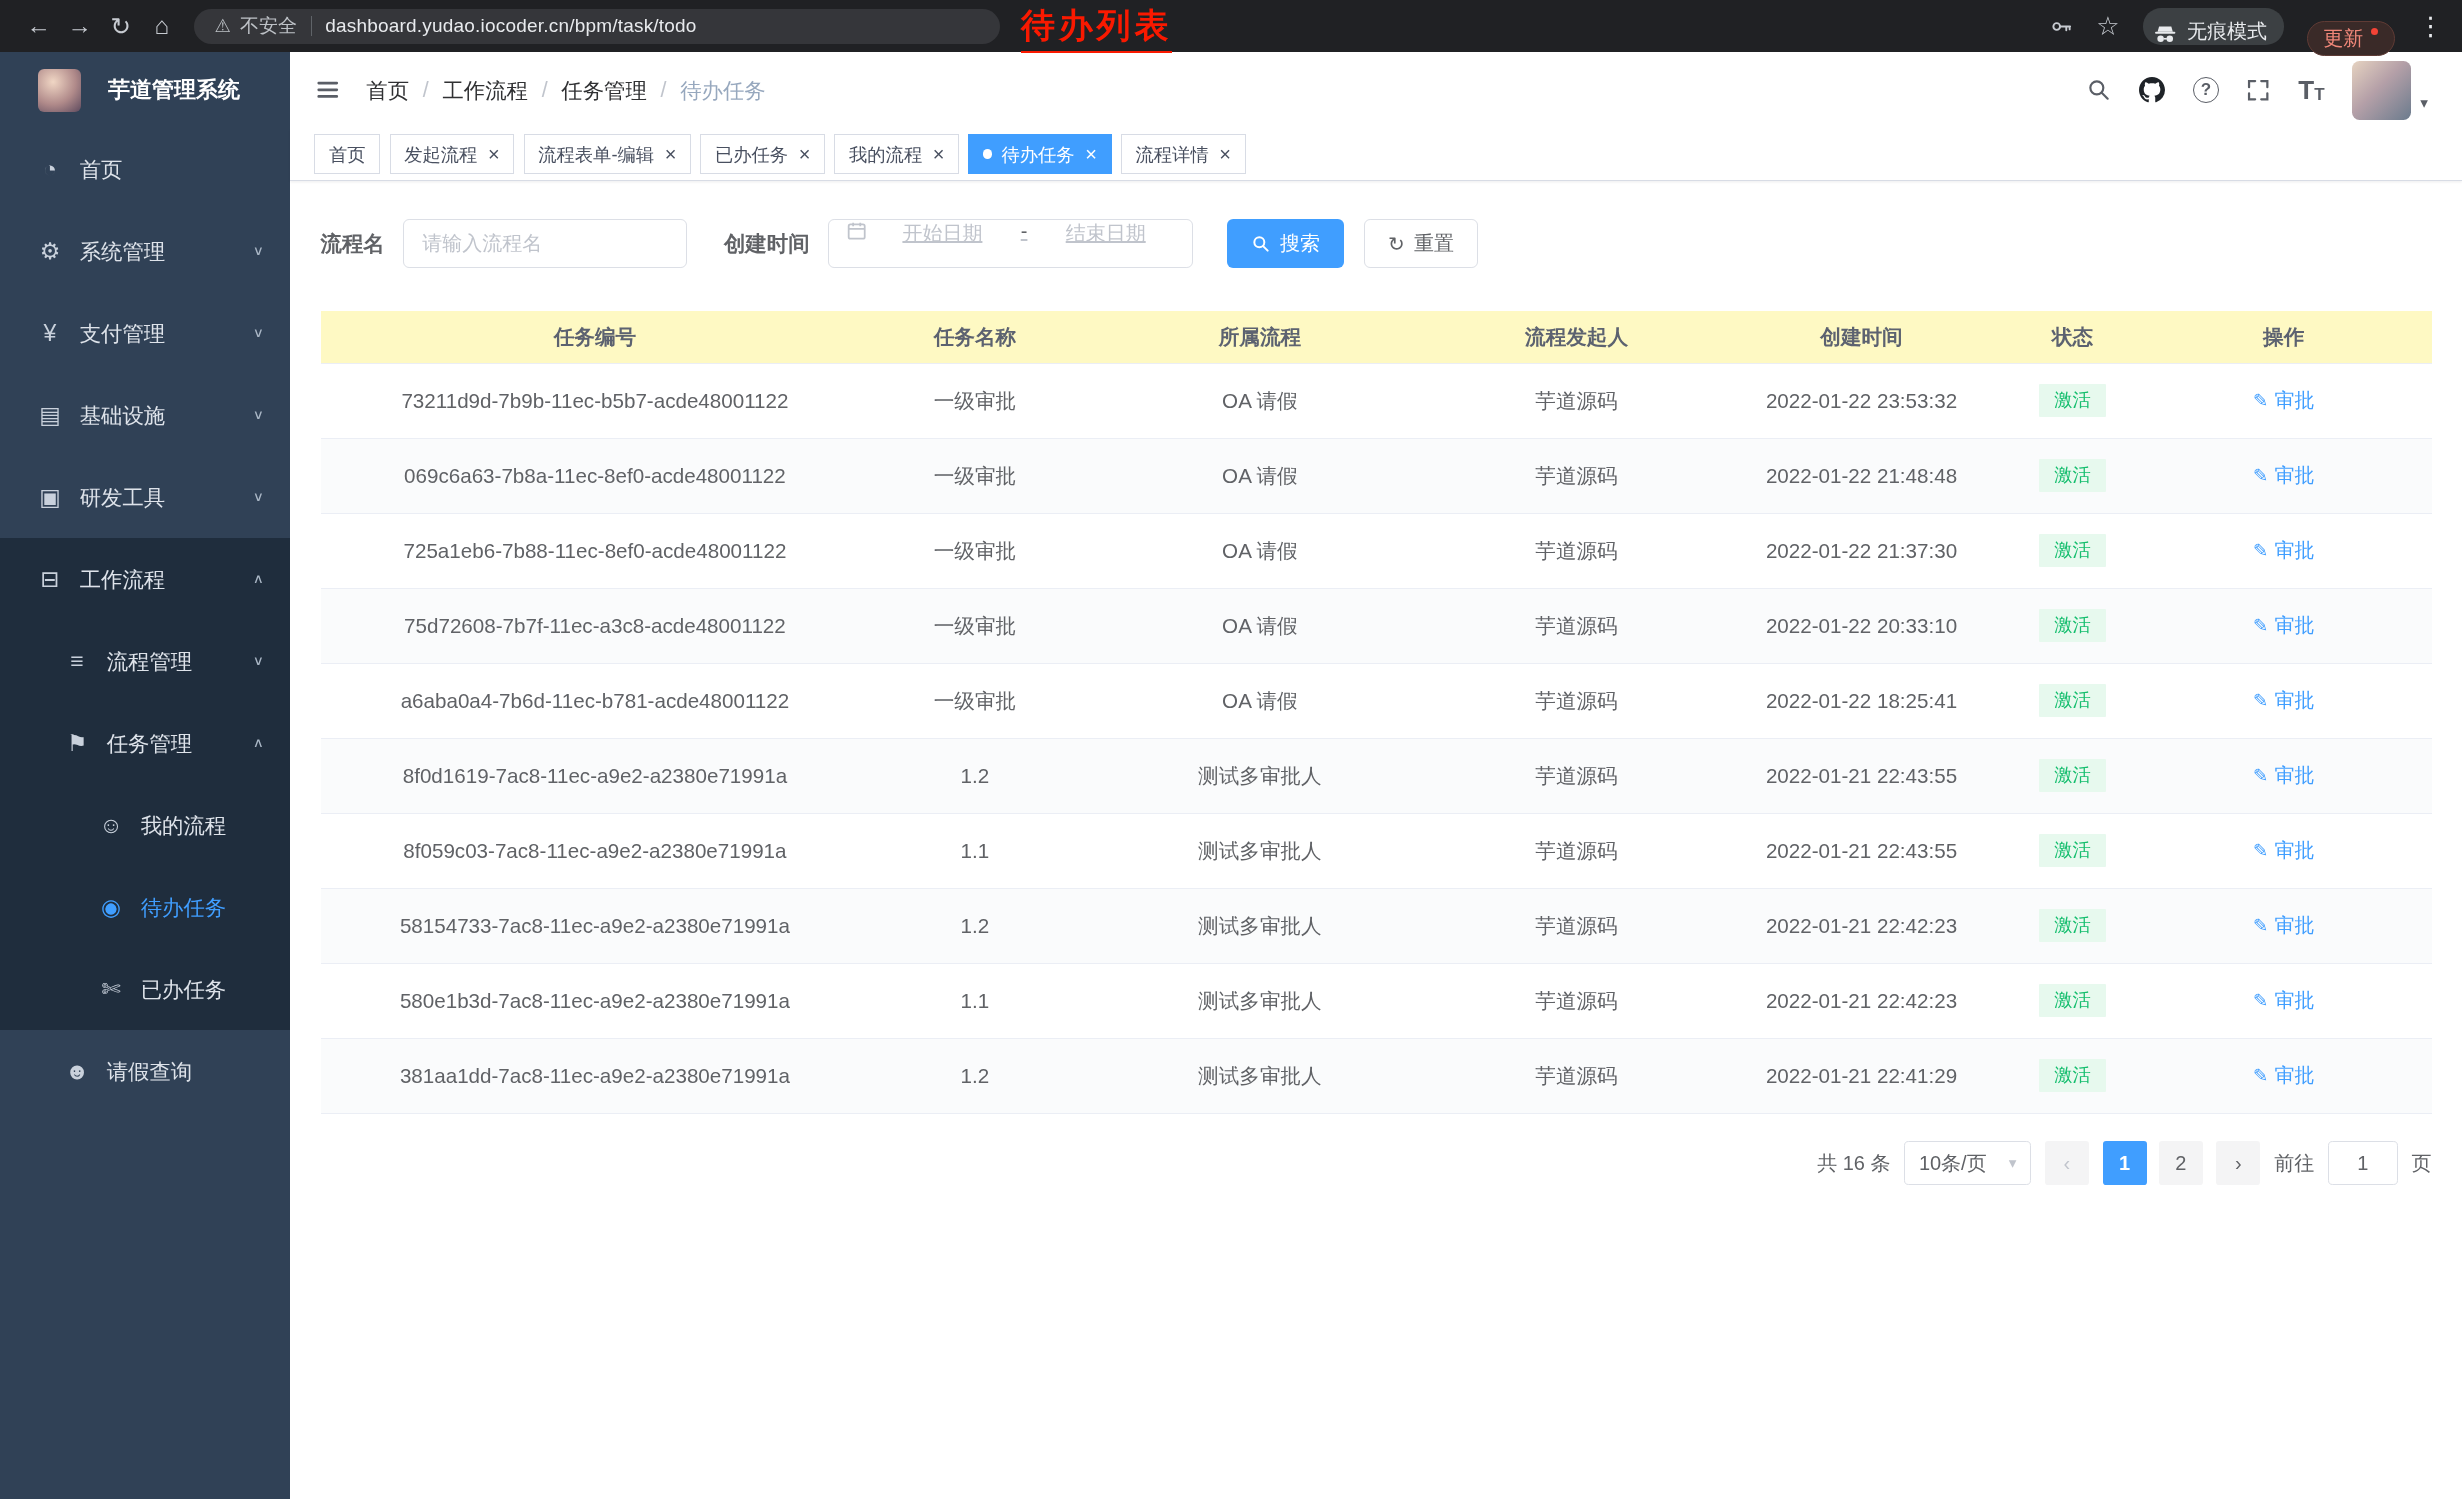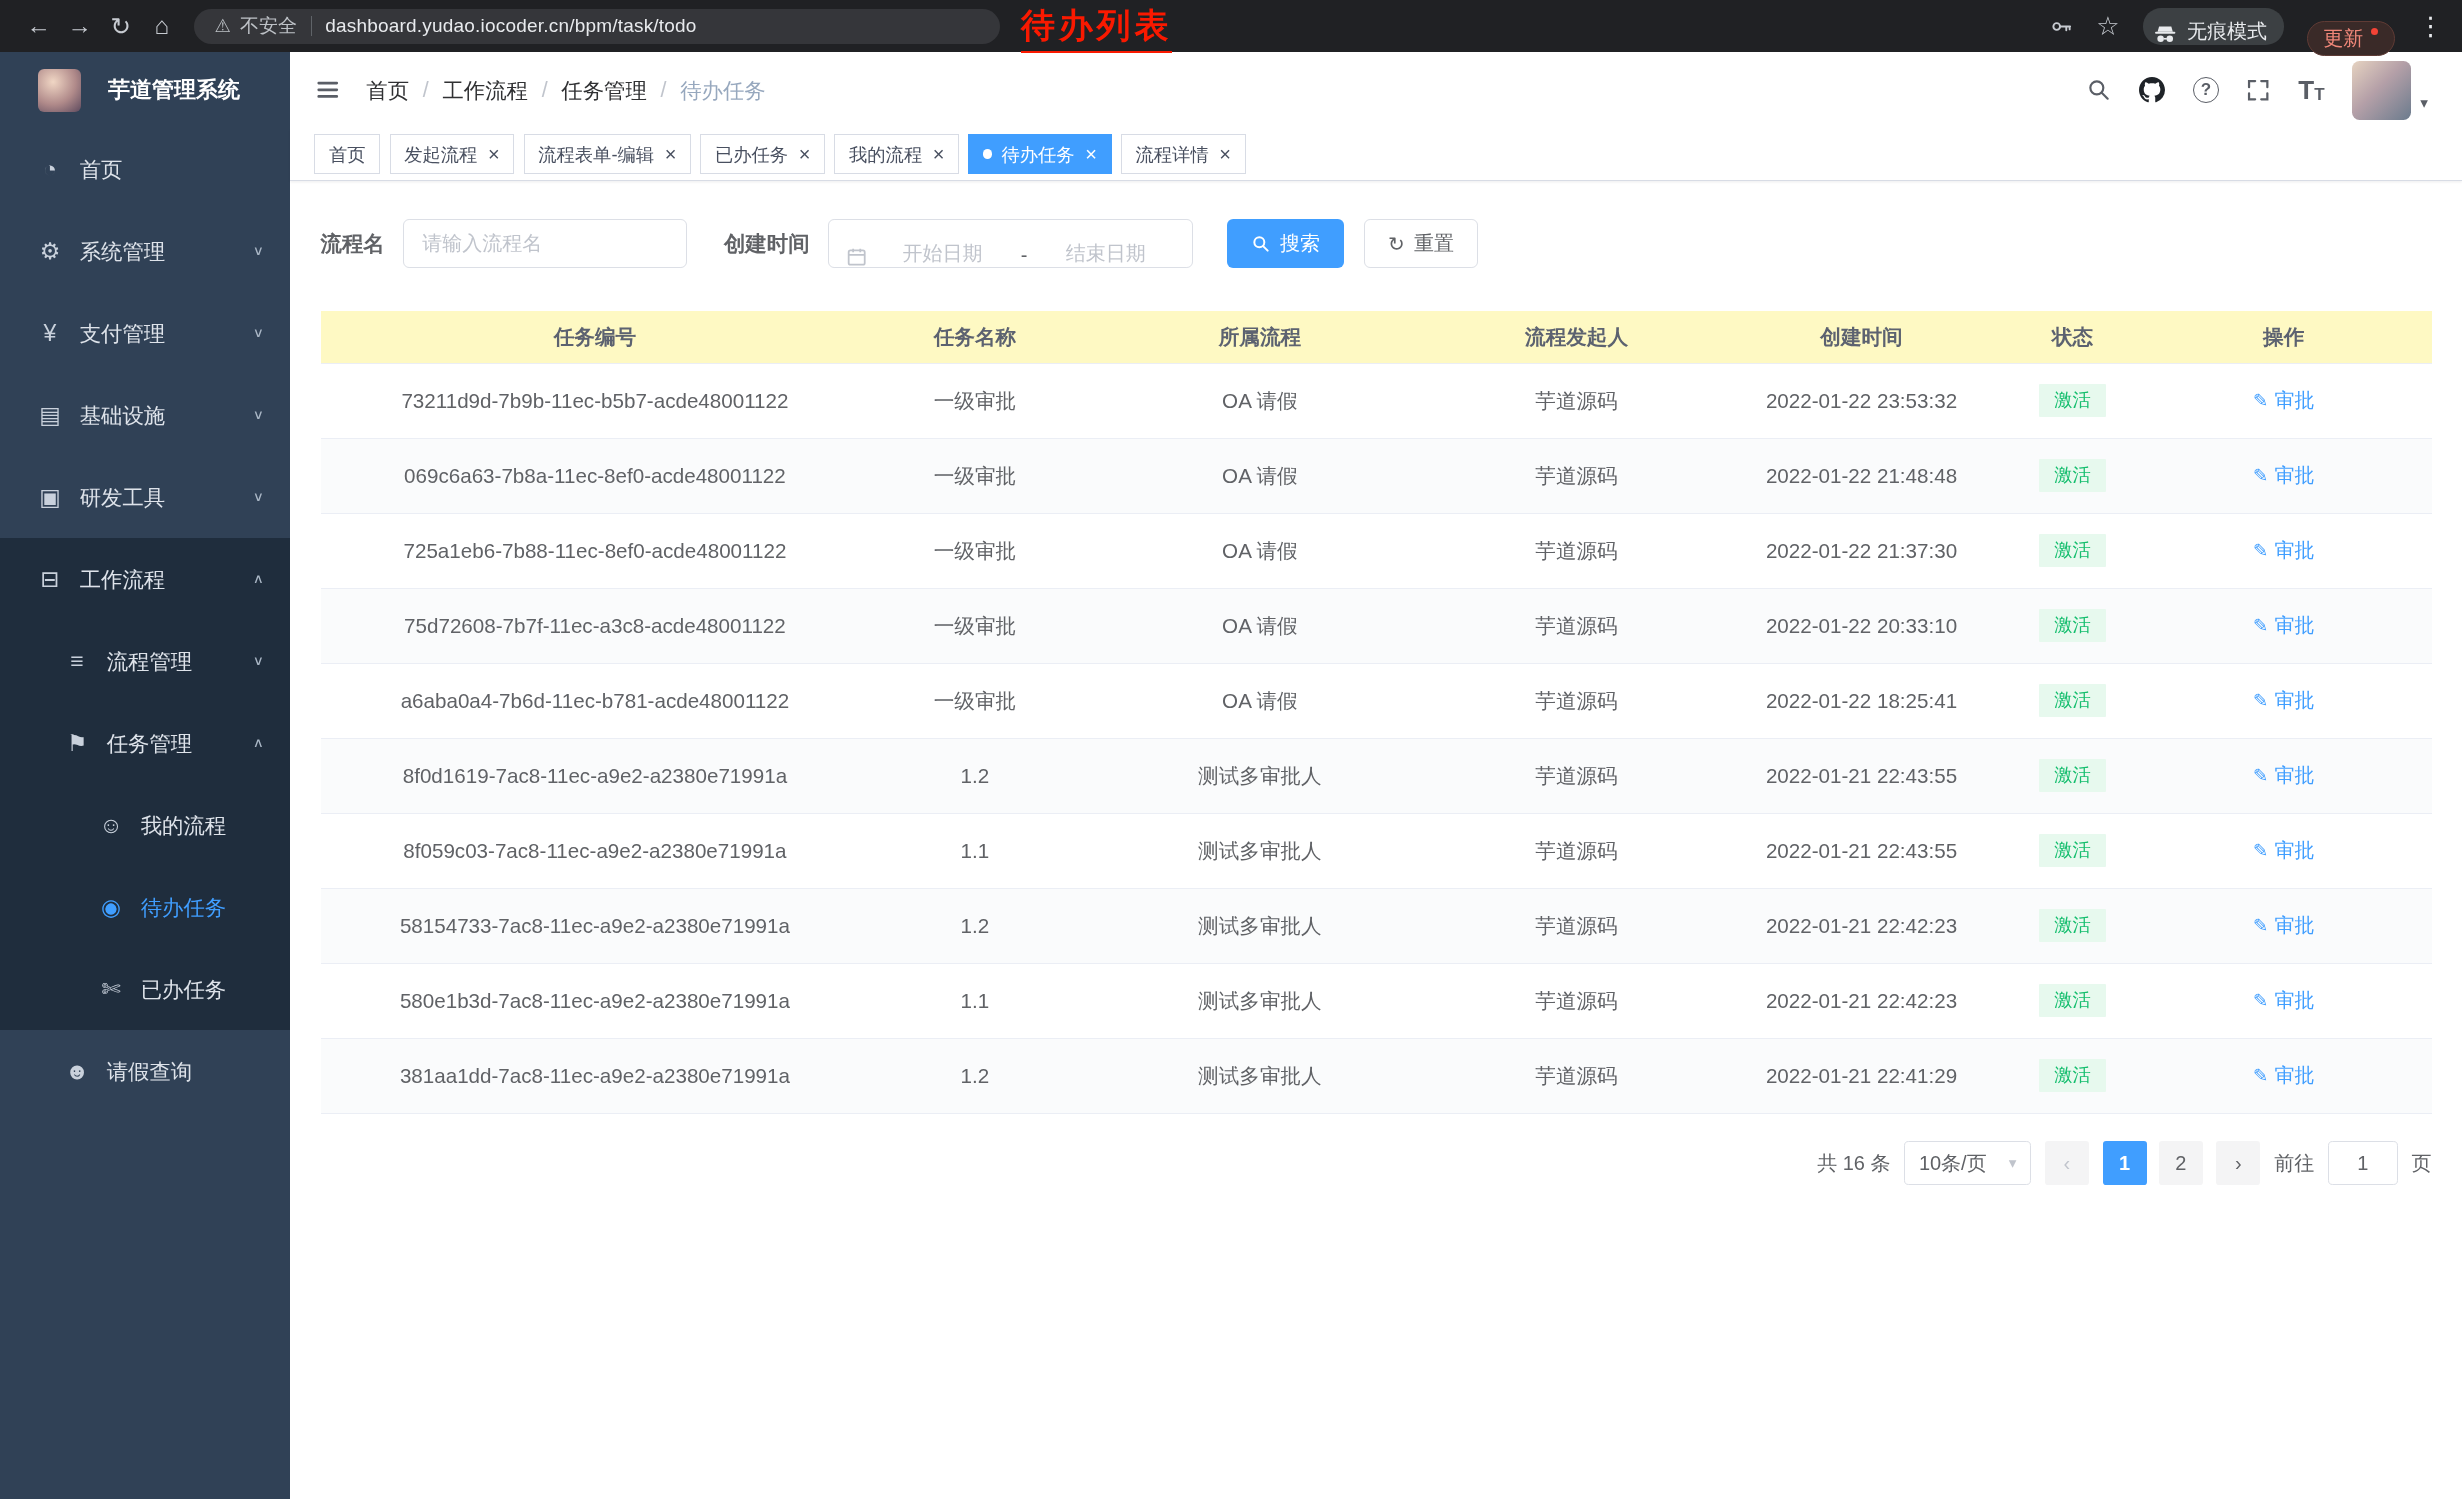--- a/index.html
+++ b/index.html
@@ -66,21 +66,21 @@
   .tab.active { background: #409eff; border-color: #409eff; color: #fff; }
   .tab-dot { width: 9.2px; height: 9.2px; border-radius: 50%; background: #fff; flex: none; }
   .tab-close { font-size: 20px; line-height: 1; margin-left: 1.5px; }
 
   
   .content { flex: 1; padding: 30.5px 30.5px 0; min-height: 0; }
   .filters { display: flex; align-items: center; margin-top: 7.6px; }
   .f-label { font-size: 21.4px; font-weight: 700; color: #606266; margin-right: 18.3px; white-space: nowrap; }
   .f-input { width: 284px; height: 49px; border: 0.8px solid #dcdfe6; border-radius: 6.1px; padding: 0 18.3px; font-size: 20px; color: #606266; margin-right: 37px; outline: none; font-family: inherit; }
   .f-input::placeholder { color: #c0c4cc; }
-  .f-date { width: 365px; height: 49px; border: 0.8px solid #dcdfe6; border-radius: 6.1px; display: flex; align-items: flex-end; padding: 0 17px; margin-right: 34px; font-size: 20px; color: #c0c4cc; gap: 6.1px; }
+  .f-date { width: 365px; height: 49px; border: 0.8px solid #dcdfe6; border-radius: 6.1px; display: flex; align-items: flex-start; padding: 0 17px; margin-right: 34px; font-size: 20px; color: #c0c4cc; gap: 6.1px; text-decoration: underline; }
   .f-date .d-part { flex: 1; text-align: center; cursor: text; }
   .f-date .d-sep { color: #606266; padding: 0 3.1px; }
   .btn { display: inline-flex; align-items: center; gap: 9.2px; height: 49px; padding: 0 23px; border-radius: 6.1px; font-size: 20px; cursor: pointer; border: 0.8px solid transparent; font-family: inherit; }
   .btn-search { background: #409eff; color: #fff; margin-right: 20px; }
   .btn-reset { background: #fff; color: #606266; border-color: #dcdfe6; }
   .r-ic { font-size: 20px; }
 
   .task-table { width: 100%; margin-top: 43px; border-collapse: collapse; table-layout: fixed; }
   .task-table th { height: 52px; background: #fef9c3; font-size: 20.6px; font-weight: 700; color: #5c6270; border-bottom: 0.8px solid #ebeef5; text-align: center; }
   .task-table td { height: 75px; font-size: 20.6px; color: #606266; text-align: center; border-bottom: 0.8px solid #ebeef5; overflow: hidden; white-space: nowrap; }

